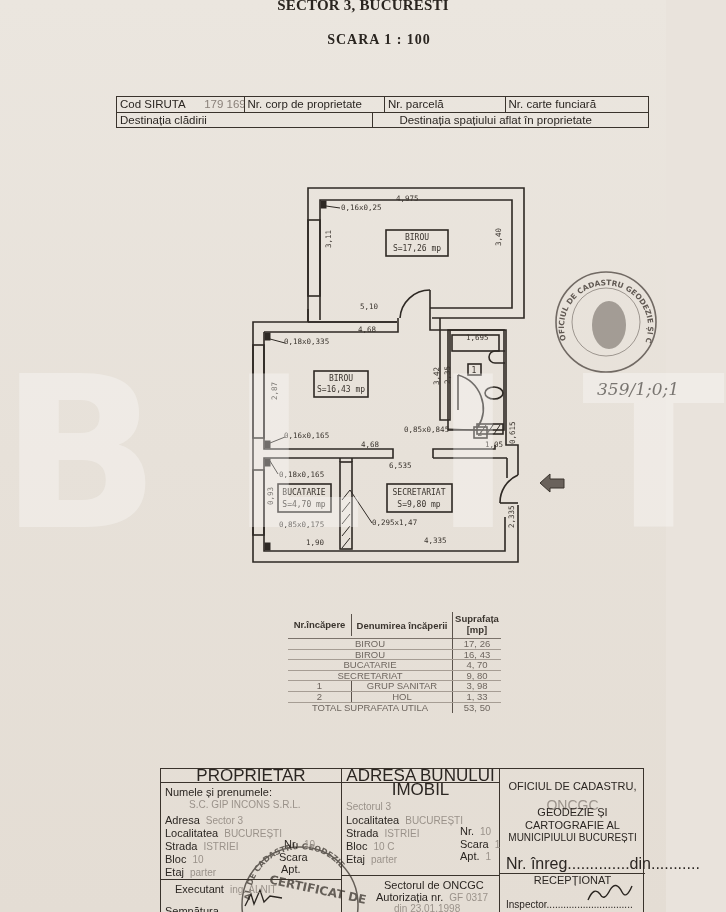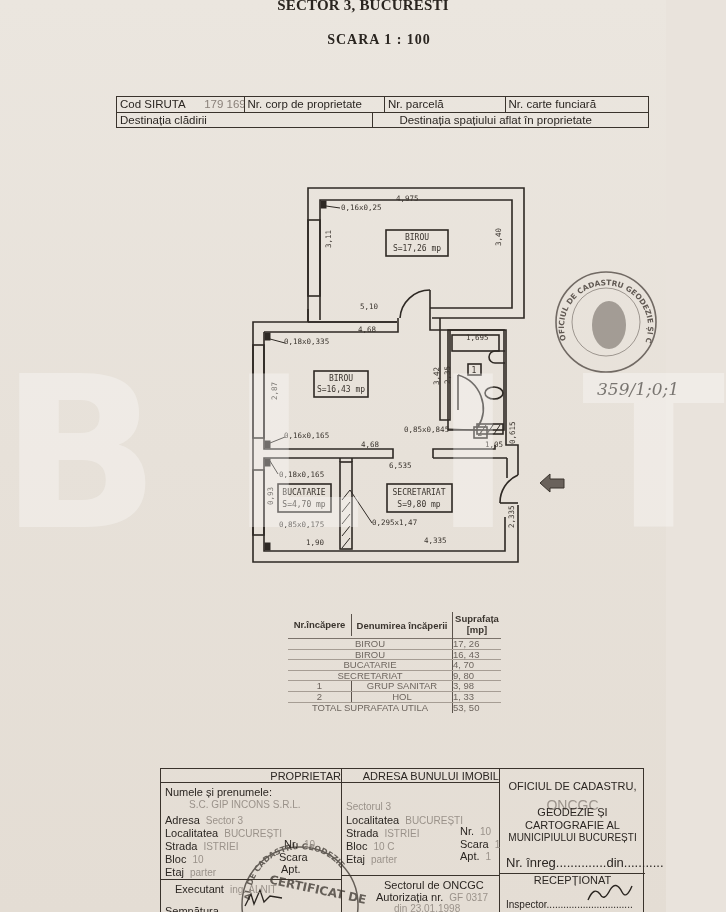--- a/index.html
+++ b/index.html
@@ -38,29 +38,29 @@
   
   .stbl { position: absolute; left: 288px; top: 612px; width: 213px; font-size: 9.5px; color: #6e665f; }
   .stbl .hrow { display: flex; height: 27px; align-items: center; font-weight: bold; color: #3a342e; border-bottom: 1px solid #7b736b; }
   .stbl .hrow .c1 { width: 64px; text-align: center; border-right: 1px solid #5b534c; height: 22px; line-height: 22px; }
   .stbl .hrow .c2 { width: 100px; text-align: center; }
   .stbl .hrow .c3 { width: 49px; text-align: center; border-left: 1px solid #5b534c; line-height: 11px; height: 27px; padding-top: 1px; }
   .stbl .drow { display: flex; height: 10.6px; line-height: 10.6px; border-bottom: 1px solid #a69d94; }
   .stbl .drow .wide { width: 164px; text-align: center; }
   .stbl .drow .c1 { width: 64px; text-align: center; border-right: 1px solid #5b534c; }
   .stbl .drow .c2 { width: 100px; text-align: center; }
-  .stbl .drow .c3 { width: 49px; text-align: left; border-left: 1px solid #5b534c; }
+  .stbl .drow .c3 { width: 49px; text-align: center; border-left: 1px solid #5b534c; }
 
   
   .btm { position: absolute; left: 160px; top: 768px; width: 484px; height: 150px; border: 1px solid #3a332c; font-size: 11px; }
   .col { position: absolute; top: 0; height: 150px; }
   .col1 { left: 0; width: 181px; border-right: 1px solid #3a332c; }
   .col2 { left: 181px; width: 158px; border-right: 1px solid #3a332c; }
   .col3 { left: 339px; width: 145px; }
-  .colhead { height: 14px; line-height: 14px; text-align: right; font-size: 11px; border-bottom: 1px solid #3a332c; }
+  .colhead { height: 14px; line-height: 14px; text-align: center; font-size: 17px; border-bottom: 1px solid #3a332c; }
   .ln { position: absolute; left: 4px; white-space: nowrap; }
   .rv { position: absolute; white-space: nowrap; }
   .val { color: #9a928a; font-size: 10px; margin-left: 6px; }
   .onc { position: absolute; left: 0; width: 145px; text-align: center; }
 </style>
 </head>
 <body>
 
 <div class="page">
 
@@ -299,19 +299,19 @@
       <div class="ln" style="top:122px;left:34px"><span>Autorizația nr.</span><span class="val">GF 0317</span></div>
       <div class="ln" style="top:134px;left:52px;color:#9a928a;font-size:10px"><span>din</span> <span>23.01.1998</span></div>
     </div>
 
     <div class="col col3">
       <div class="onc" style="top:28px;color:#9a928a;font-size:14px">ONCGC</div>
       <div class="onc" style="top:11px">OFICIUL DE CADASTRU,</div>
       <div class="onc" style="top:37px">GEODEZIE ȘI</div>
       <div class="onc" style="top:50px">CARTOGRAFIE AL</div>
       <div class="onc" style="top:63px;font-size:10px">MUNICIPIULUI BUCUREȘTI</div>
-      <div class="ln" style="top:86px;left:6px;font-size:13px">Nr. înreg..............din...........</div>
+      <div class="ln" style="top:86px;left:6px;font-size:16px">Nr. înreg..............din...........</div>
       <div style="position:absolute;left:0;top:104px;width:145px;border-top:1px solid #3a332c"></div>
       <div class="onc" style="top:105px">RECEPȚIONAT</div>
       <div class="ln" style="top:130px;left:6px;font-size:10px">Inspector...............................</div>
     </div>
   </div>
 </div>
 
 </body></html>

